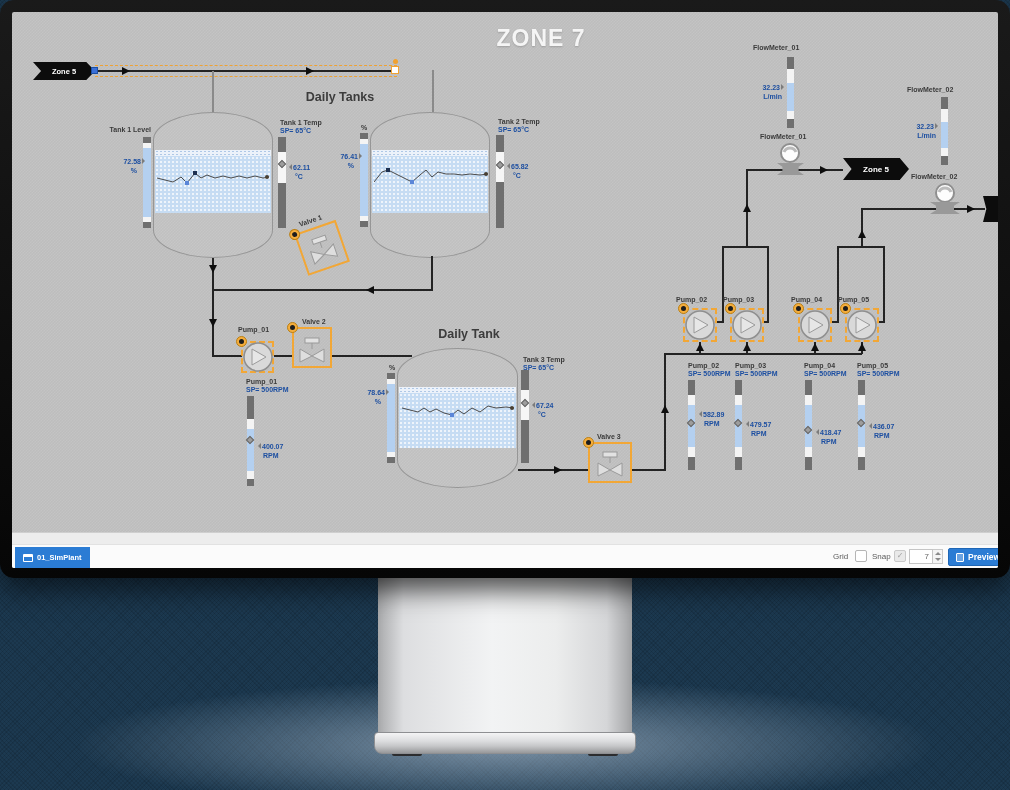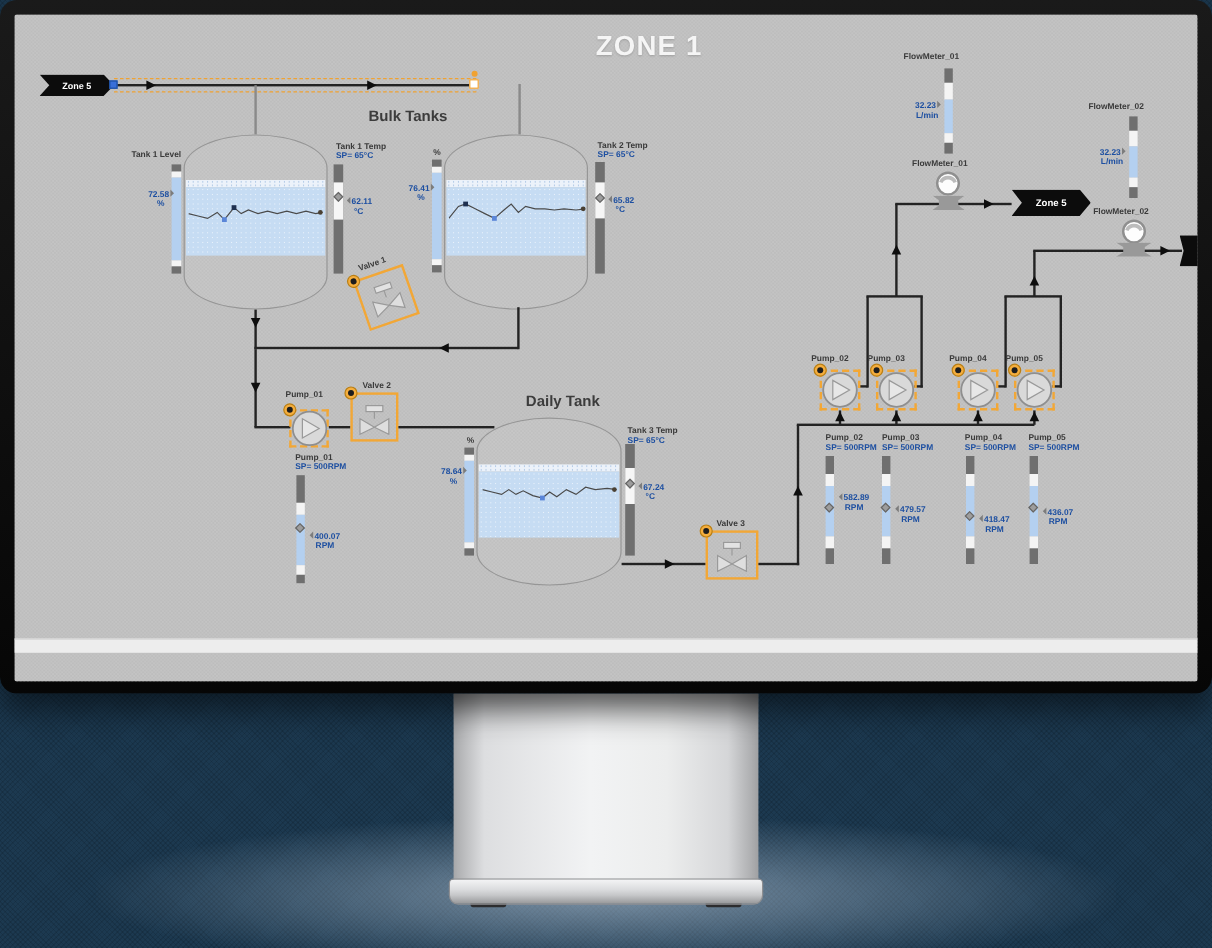--- a/index.html
+++ b/index.html
@@ -101,37 +101,37 @@
 
   <div class="abs glow"></div>
   <div class="abs foot" style="left:392px;"></div>
   <div class="abs foot" style="left:588px;"></div>
   <div class="abs stand-neck"></div>
   <div class="abs stand-base"></div>
 
   <div class="abs monitor">
     <div class="abs screen">
 
-      <div class="abs ttl" style="left:429px; top:13px; width:200px; text-align:center;">ZONE 1</div>
+      <div class="abs ttl" style="left:429px; top:13px; width:200px; text-align:center;">ZONE 7</div>
 
       <div class="abs ribbon" style="left:21px; top:50px; width:62px; height:18px; font-size:7.5px;">
           <span>Zone 5</span>
         </div>
       <div class="abs" style="left:83px; top:53px; width:302px; height:12px; border-top:1px dashed #f0a232; border-bottom:1px dashed #f0a232;"></div>
       <div class="abs ph" style="left:83px; top:58px; width:300px;"></div>
       <div class="abs ar r" style="left:110px; top:55px;"></div>
       <div class="abs ar r" style="left:294px; top:55px;"></div>
       <div class="abs" style="left:79px; top:55px; width:7px; height:7px; background:#3a6fd8; border:1px solid #1d4fa1;"></div>
       <div class="abs" style="left:379px; top:54px; width:8px; height:8px; background:#fff; border:1px solid #f0a232;"></div>
       <div class="abs" style="left:381px; top:47px; width:5px; height:5px; border-radius:50%; background:#f0a232;"></div>
 
       <div class="abs pvg" style="left:200px; top:59px; height:41px;"></div>
       <div class="abs pvg" style="left:420px; top:58px; height:42px;"></div>
 
-      <div class="abs sect" style="left:273px; top:78px; width:110px; text-align:center;">Bulk Tanks</div>
+      <div class="abs sect" style="left:273px; top:78px; width:110px; text-align:center;">Daily Tanks</div>
 
       <div class="abs tank" style="left:141px; top:100px; width:120px; height:146px;"></div>
       <div class="abs foam" style="left:143px; top:138px; width:116px; height:6px;"></div>
       <div class="abs liquid" style="left:143px; top:144px; width:116px; height:57px;"></div>
       <svg class="abs" style="left:145px; top:150px;" width="112" height="32" viewBox="0 0 112 32">
         <polyline points="0,16 8,18 16,20 24,15 30,21 38,11 44,16 50,13 58,16 66,14 74,16 82,14 90,16 98,14 106,16 112,15" fill="none" stroke="#4a4a4a" stroke-width="1"></polyline>
         <rect x="36" y="9" width="4" height="4" fill="#1e3050"></rect>
         <rect x="28" y="19" width="4" height="4" fill="#5b86d8"></rect>
         <circle cx="110" cy="15" r="2" fill="#4a4033"></circle>
       </svg>
@@ -461,16 +461,35 @@
       <div class="abs ph" style="left:849px; top:196px; width:124px;"></div>
       <svg class="abs" style="left:922px; top:170px;" width="22" height="22" viewBox="0 0 22 22">
         <circle cx="11" cy="11" r="9" fill="#fdfdfd" stroke="#8f8f8f" stroke-width="2"></circle>
         <path d="M5 10 A6.5 6.5 0 0 1 17 10" fill="none" stroke="#bcbcbc" stroke-width="3"></path>
         </svg>
       <div class="abs fitting" style="left:918px; top:190px; width:30px; height:12px;"></div>
       <div class="abs ar r" style="left:955px; top:193px;"></div>
       <div class="abs outarrow" style="left:971px; top:184px; width:24px; height:26px;"></div>
 
       <div class="abs scrollstrip"></div>
+      <div class="abs tabrow">
+        <div class="tab abs" style="left:3px; top:2px;">
+          <span class="winicon"></span>
+          <span>01_SimPlant</span>
+        </div>
+        <div class="abs sblab" style="left:821px; top:7px;">Grid</div>
+        <div class="abs cb" style="left:843px; top:5px;"></div>
+        <div class="abs sblab" style="left:860px; top:7px;">Snap</div>
+        <div class="abs cb dis" style="left:882px; top:5px;">✓</div>
+        <input class="abs numbox" style="left: 897px; top: 4px;" value="7">
+        <div class="abs spin" style="left:921px; top:4px;">
+          <b class="up"></b>
+          <b class="dn"></b>
+        </div>
+        <div class="abs btn-preview" style="left:936px; top:3px;">
+          <span class="pvicon"></span>
+          <span>Preview</span>
+        </div>
+      </div>
 
     </div>
   </div>
 </div>
 
 </body></html>

